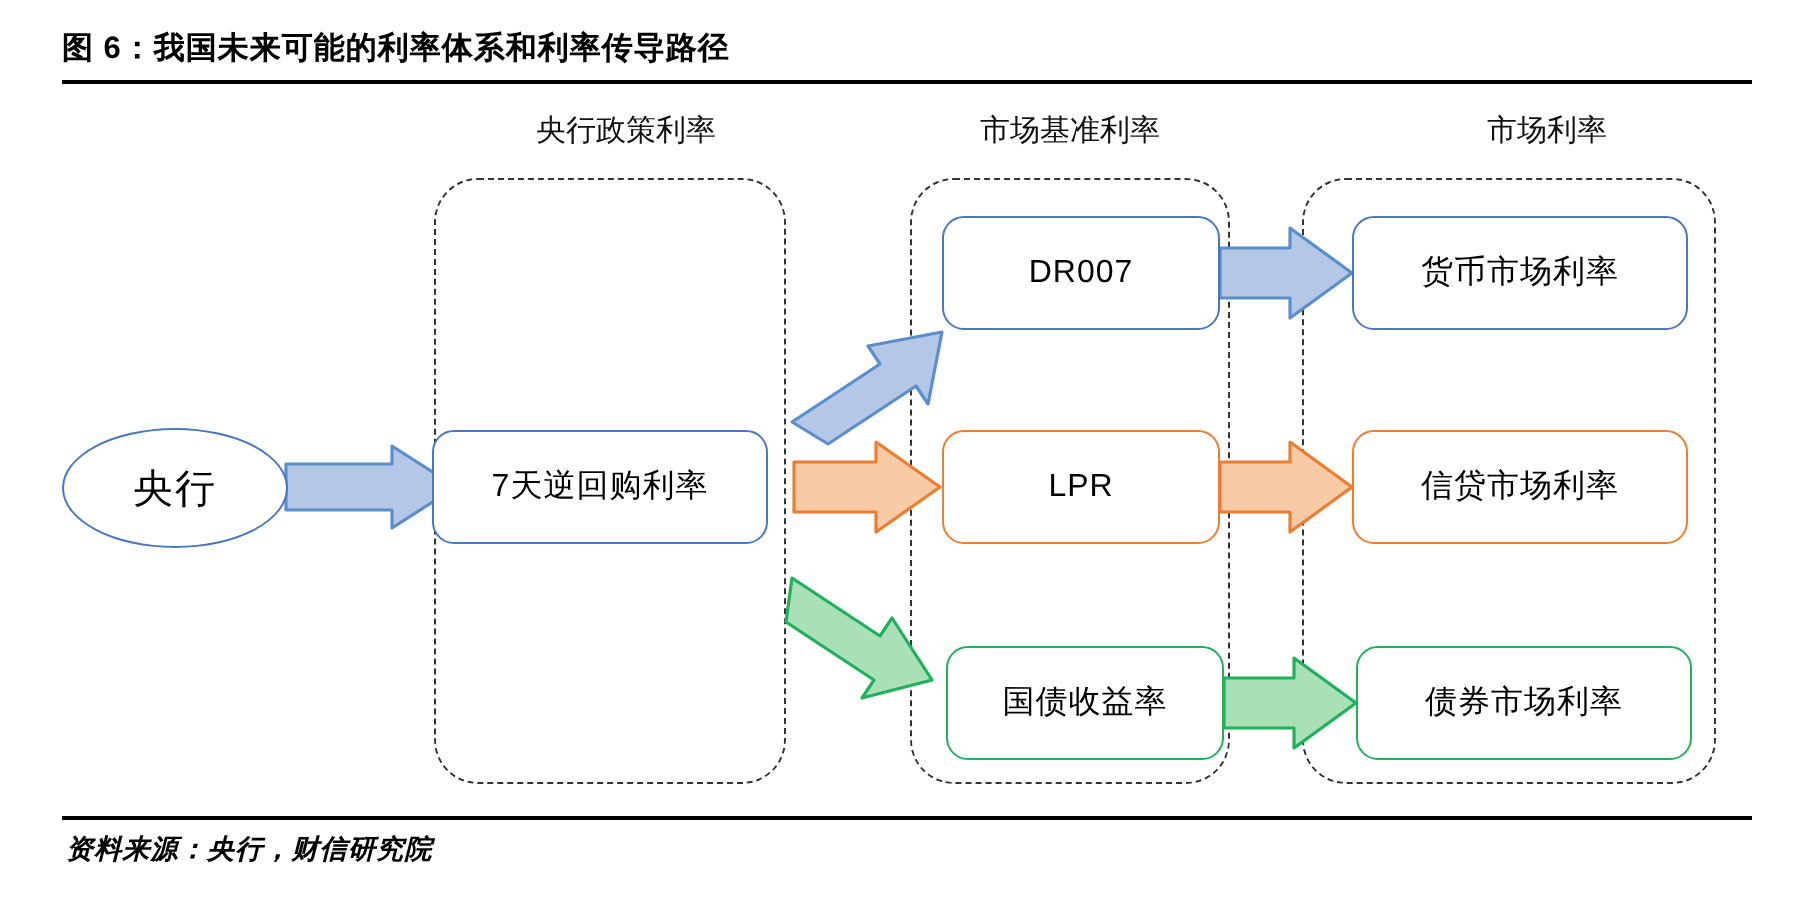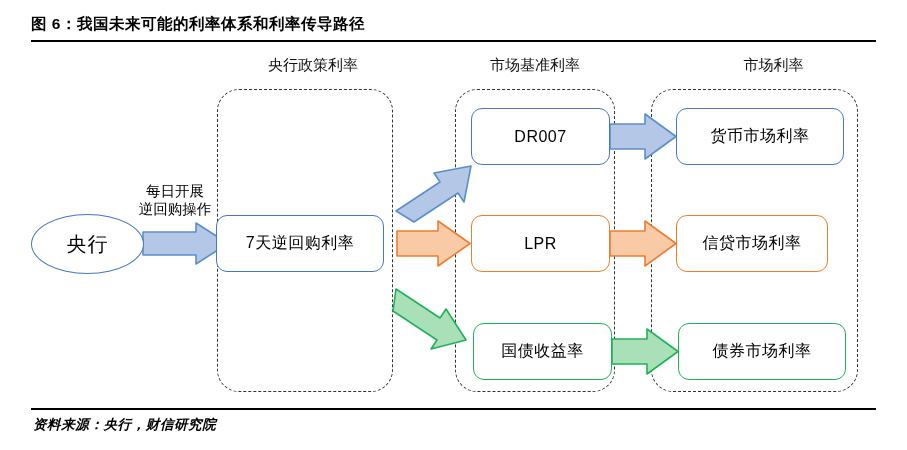--- a/index.html
+++ b/index.html
@@ -175,31 +175,27 @@
       <path d="M 610,231 L 645,231 L 645,221 L 676,243.5 L 645,266 L 645,256 L 610,256 Z" fill="#F8CBA6" stroke="#ED7D31" stroke-width="1.6" stroke-linejoin="round"></path>
     </g>
 
     <g>
       <path d="M 612,339 L 647,339 L 647,329 L 678,351.5 L 647,374 L 647,364 L 612,364 Z" fill="#A9E0B8" stroke="#1FB25A" stroke-width="1.6" stroke-linejoin="round"></path>
     </g>
   </svg>
 
   <div class="ellipse-node" style="left:31px; top:214px; width:113px; height:60px;">央行</div>
 
-  <div class="edge-label" style="left:120px; top:182px; width:110px;">
-    <div>每日开展</div>
-    <div>逆回购操作</div>
-  </div>
 
   <div class="node blue" style="left:216px; top:215px; width:168px; height:57px;">7天逆回购利率</div>
 
   <div class="node blue" style="left:471px; top:108px; width:139px; height:57px;">DR007</div>
   <div class="node orange" style="left:471px; top:215px; width:139px; height:57px;">LPR</div>
   <div class="node green" style="left:473px; top:323px; width:139px; height:57px;">国债收益率</div>
 
   <div class="node blue" style="left:676px; top:108px; width:168px; height:57px;">货币市场利率</div>
-  <div class="node orange" style="left:676px; top:215px; width:152px; height:57px;">信贷市场利率</div>
+  <div class="node orange" style="left:676px; top:215px; width:168px; height:57px;">信贷市场利率</div>
   <div class="node green" style="left:678px; top:323px; width:168px; height:57px;">债券市场利率</div>
 
   <div class="rule-bottom"></div>
   <div class="fig-source">资料来源：央行，财信研究院</div>
 
 </div>
 
 </body></html>

